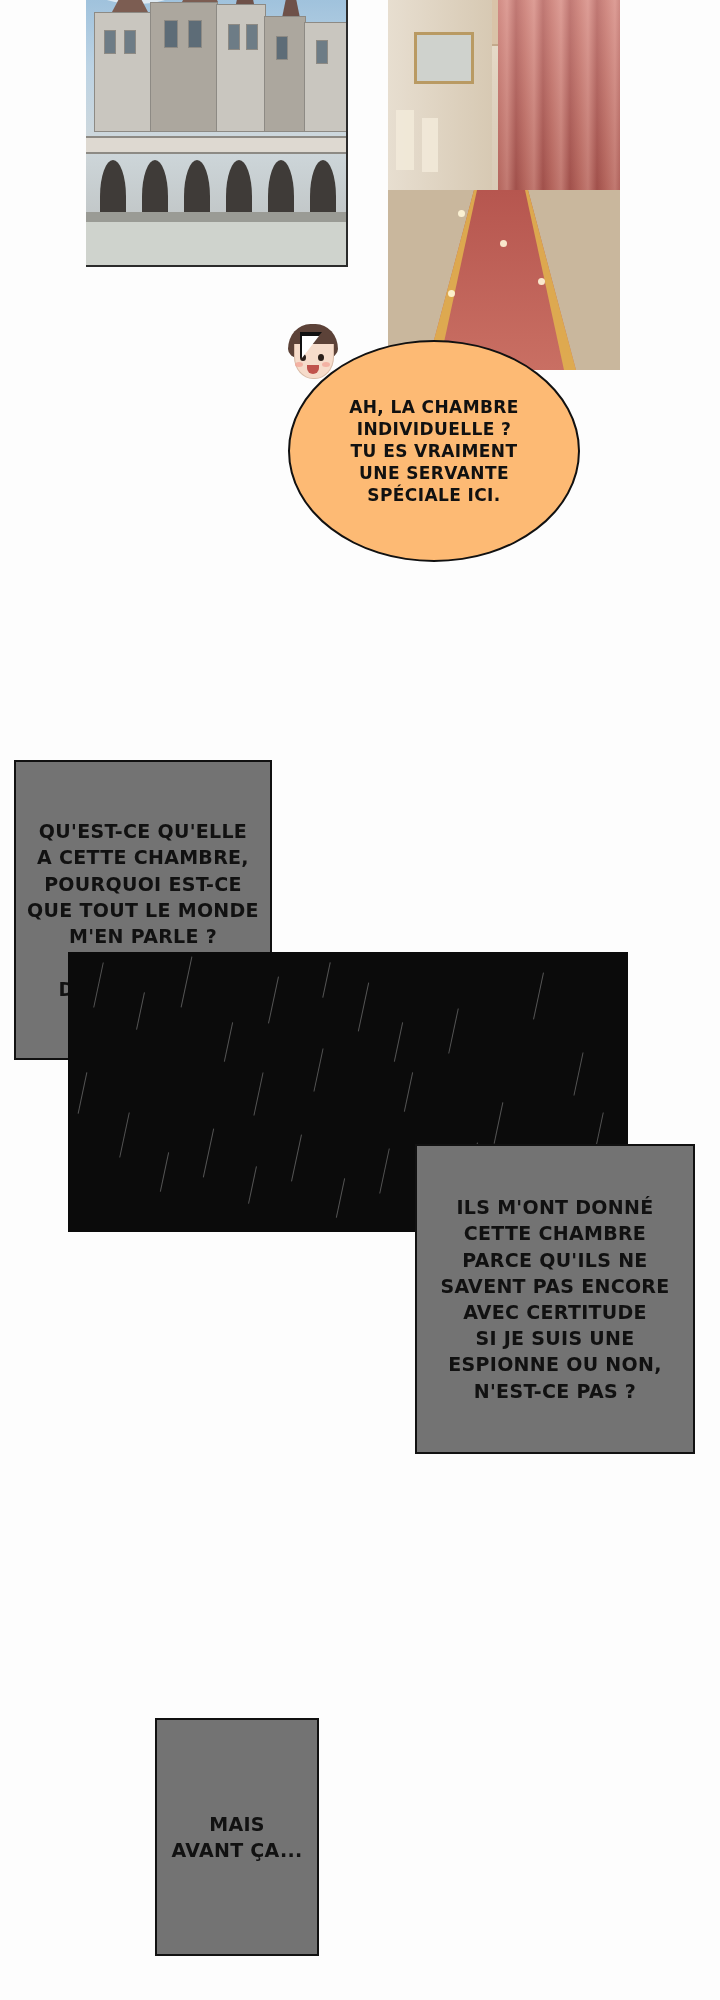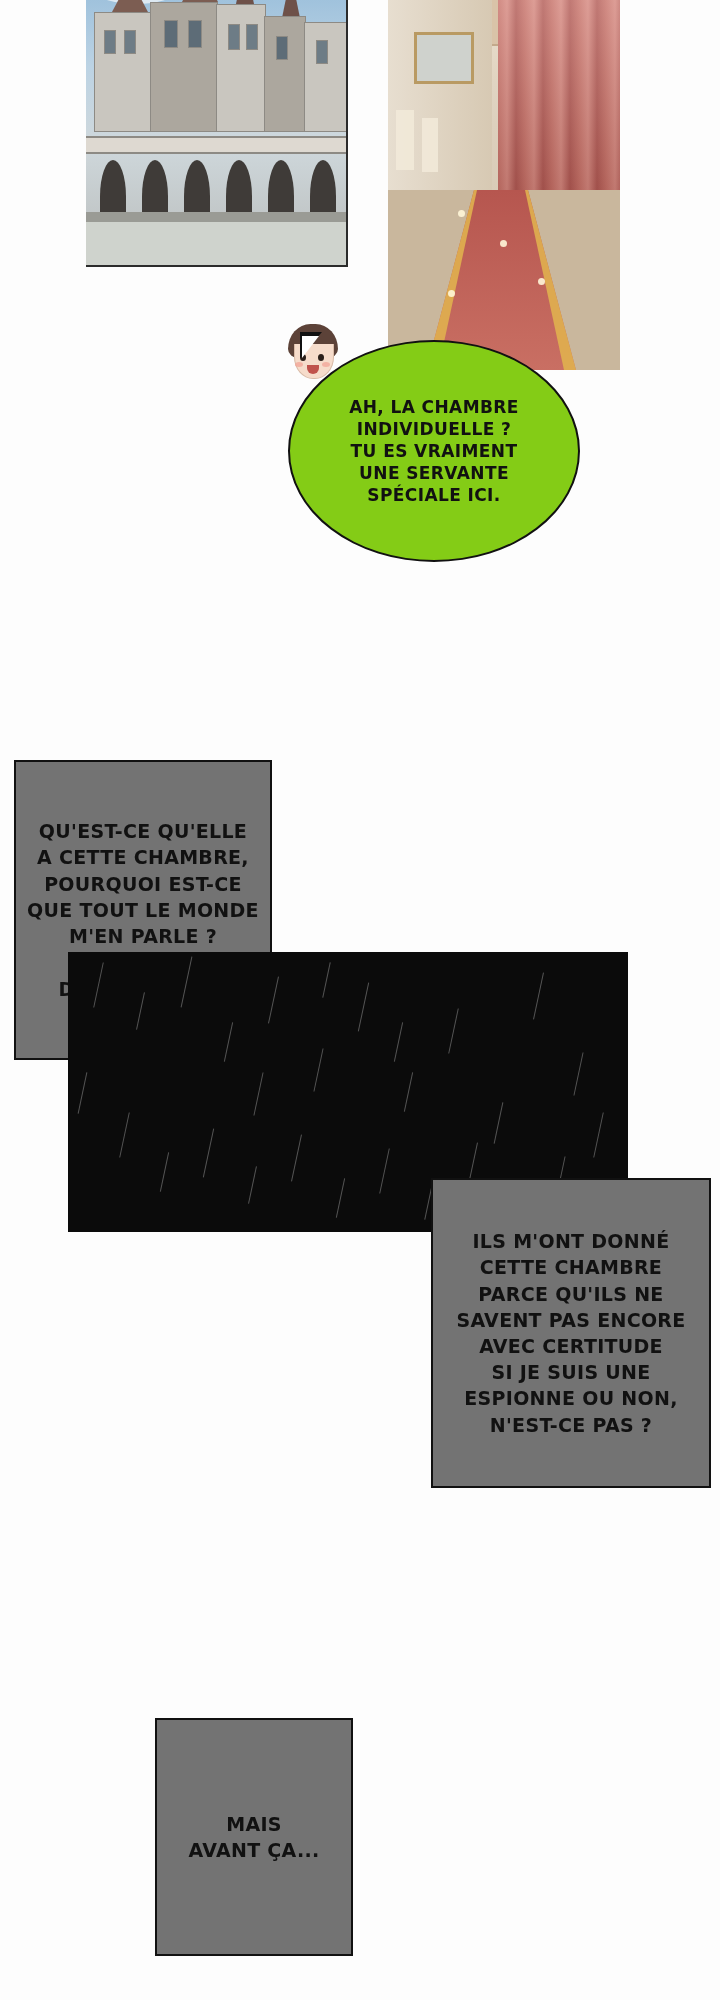--- a/index.html
+++ b/index.html
@@ -192,21 +192,21 @@
   .rain {
     position: absolute;
     width: 1px;
     background: rgba(255,255,255,.30);
     transform: rotate(12deg);
   }
 
   
   .balloon {
     position: absolute;
-    background: #84cc16;
+    background: #fdba74;
     border: 2px solid #111111;
     border-radius: 50%;
     display: flex;
     align-items: center;
     justify-content: center;
     text-align: center;
   }
   .balloon-text {
     font-family: "DejaVu Sans", sans-serif;
     font-weight: 700;
@@ -296,22 +296,22 @@
     font-family: "DejaVu Sans", sans-serif;
     font-weight: 700;
     font-size: 19px;
     line-height: 1.38;
     letter-spacing: .3px;
     color: #111;
     padding: 6px 10px;
     white-space: pre-line;
   }
   #narr-1 { left: 14px;  top: 760px;  width: 258px; height: 300px; }
-  #narr-2 { left: 415px; top: 1178px; width: 280px; height: 310px; margin-left: 16px; }
-  #narr-3 { left: 155px; top: 1718px; width: 198px; height: 238px; text-align: center; }
+  #narr-2 { left: 415px; top: 1144px; width: 280px; height: 310px; }
+  #narr-3 { left: 155px; top: 1718px; width: 164px; height: 238px; text-align: center; }
   #narr-3 .narration-text { font-size: 19px; }
 </style>
 </head>
 <body>
 
 <div class="page">
 
   <div class="panel-castle">
     <div class="sky-cloud" style="left:10px;  top:18px;  width:80px;  height:26px;"></div>
 

